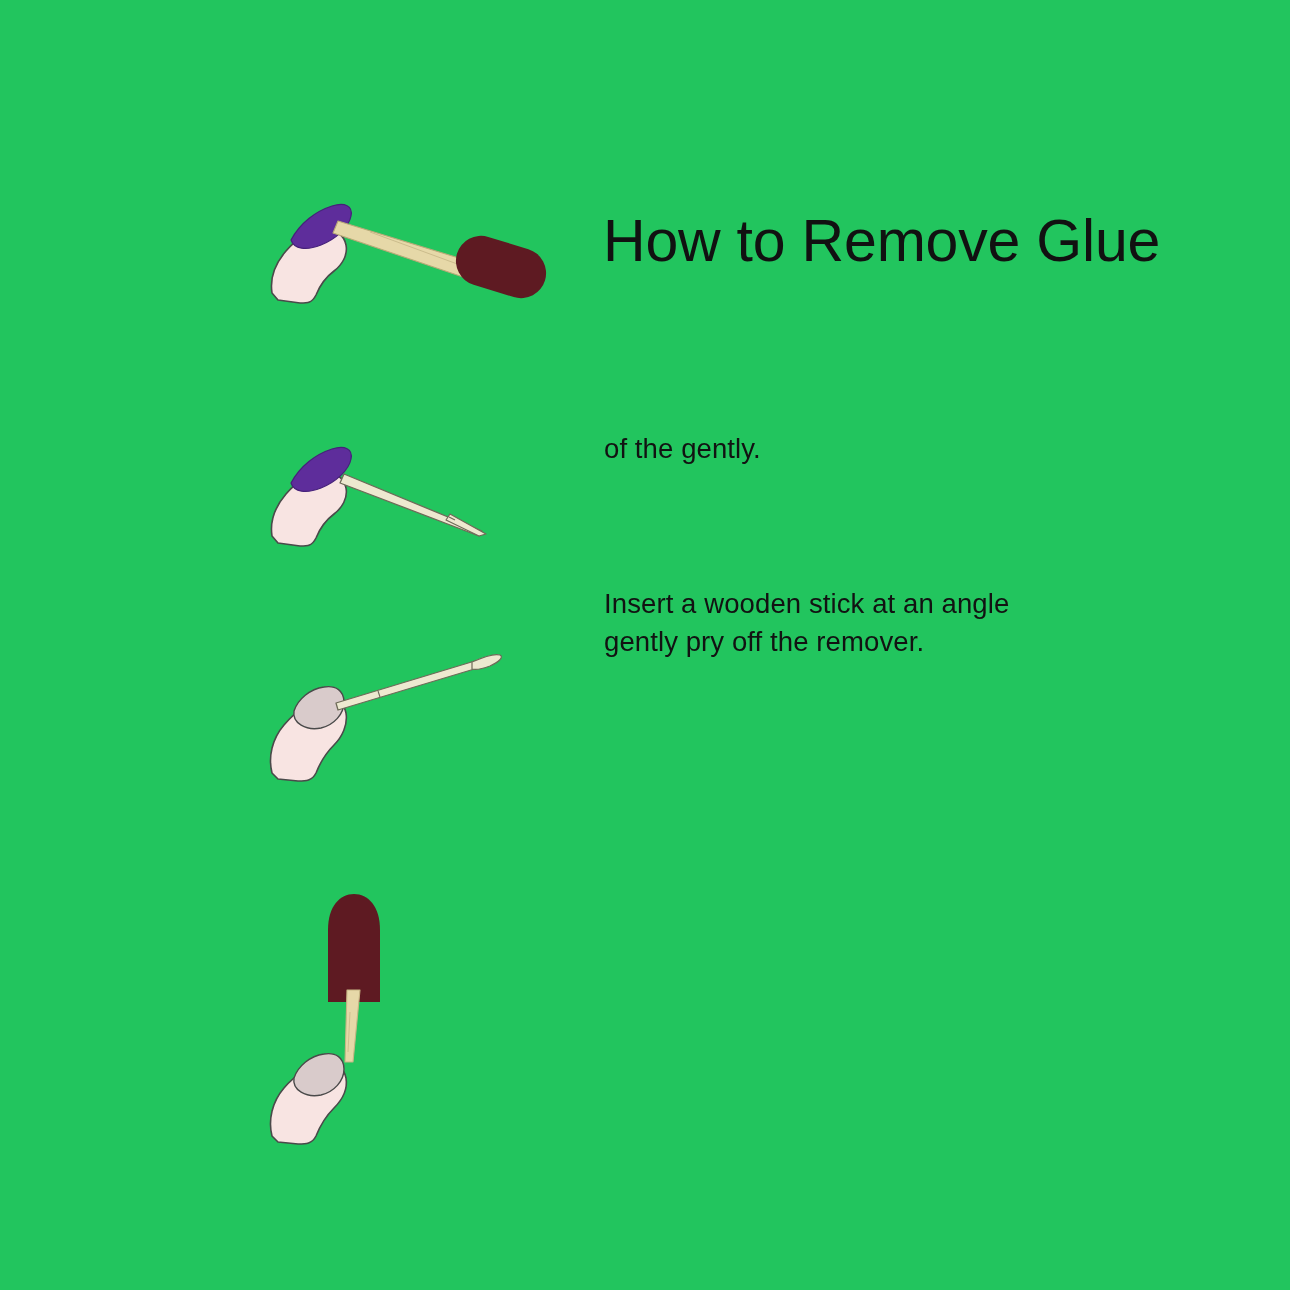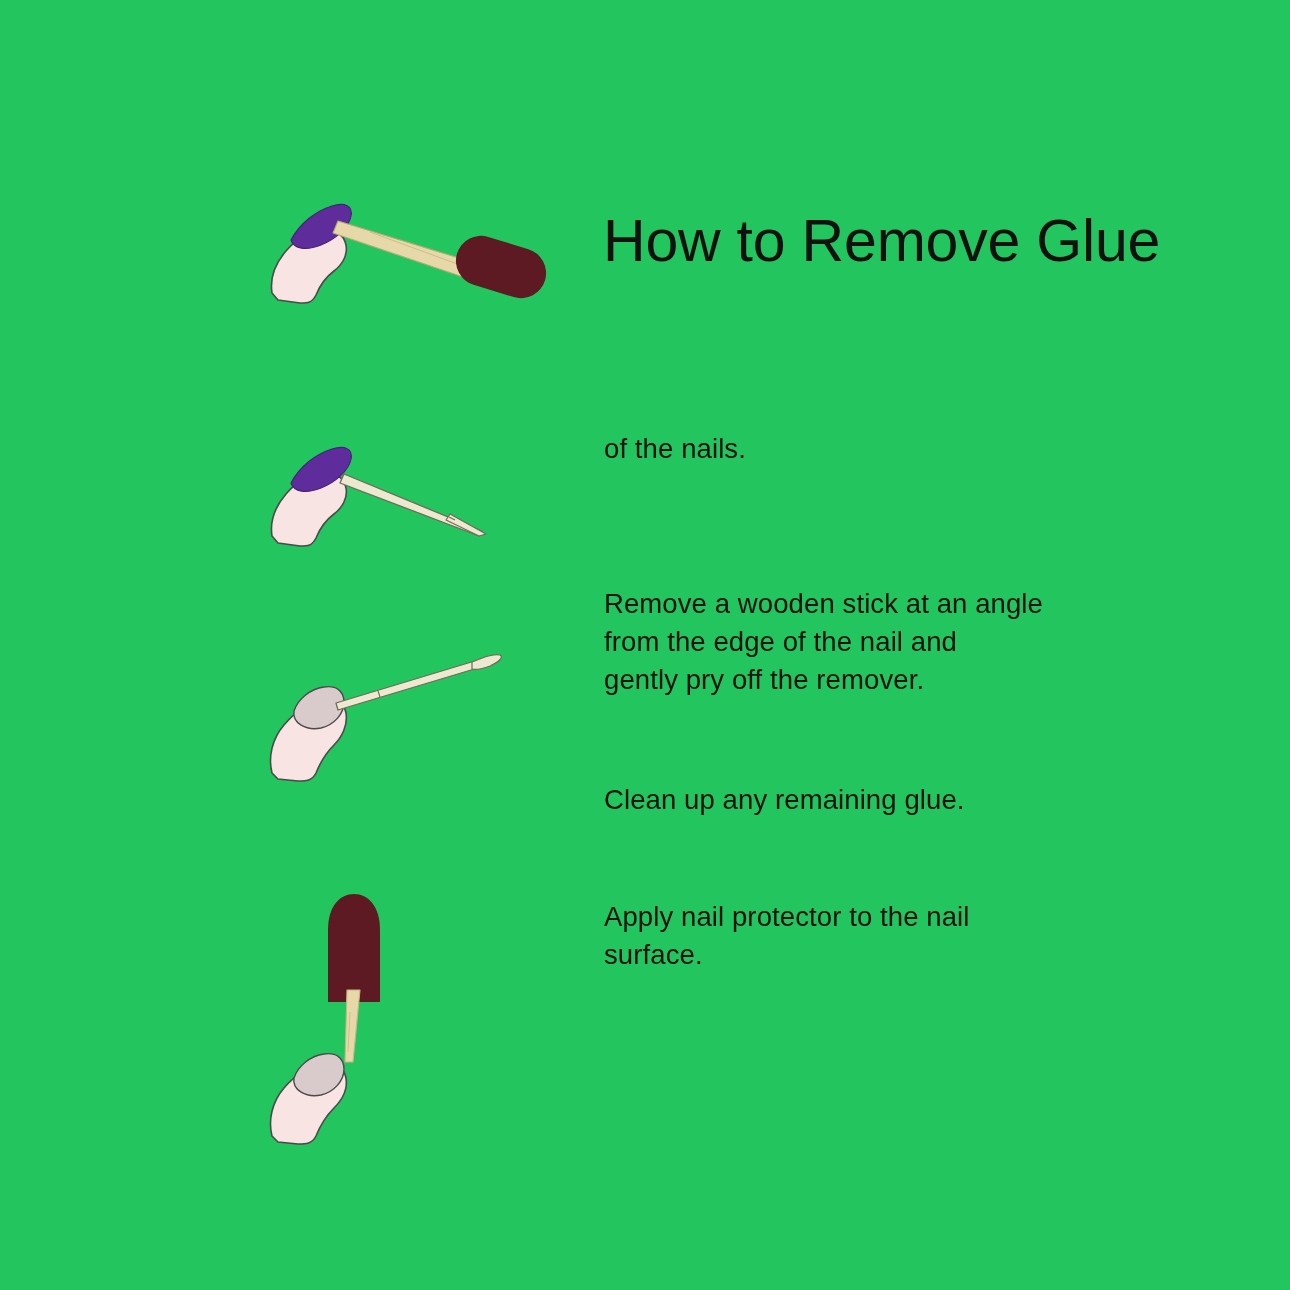--- a/index.html
+++ b/index.html
@@ -134,31 +134,23 @@
                C86,182 94,188 96,198 C98,210 92,220 84,228
                C76,236 70,246 66,256 C62,264 56,264 48,264
                L28,262 Z" fill="#F8E4E2" stroke="#4A4A4A" stroke-width="1.6" stroke-linejoin="round"></path>
 
       <path d="M44,198 C48,186 60,176 74,174 C86,172 94,178 94,189
                C94,201 84,212 71,215 C56,218 42,210 44,198 Z" fill="#D9CBCB" stroke="#4A4A4A" stroke-width="1.4" stroke-linejoin="round"></path>
     </svg>
   </div>
 
   <div class="step-text" id="step-text-1">
-    <span class="ln">of the nails.</span>
+    <span class="ln">of the gently.</span>
   </div>
 
   <div class="step-text" id="step-text-2">
-    <span class="ln">Remove a wooden stick at an angle</span>
-    <span class="ln">from the edge of the nail and</span>
+    <span class="ln">Insert a wooden stick at an angle</span>
     <span class="ln">gently pry off the remover.</span>
   </div>
 
-  <div class="step-text" id="step-text-3">
-    <span class="ln">Clean up any remaining glue.</span>
-  </div>
 
-  <div class="step-text" id="step-text-4">
-    <span class="ln">Apply nail protector to the nail</span>
-    <span class="ln">surface.</span>
-  </div>
 
 </div>
 
 </body></html>

